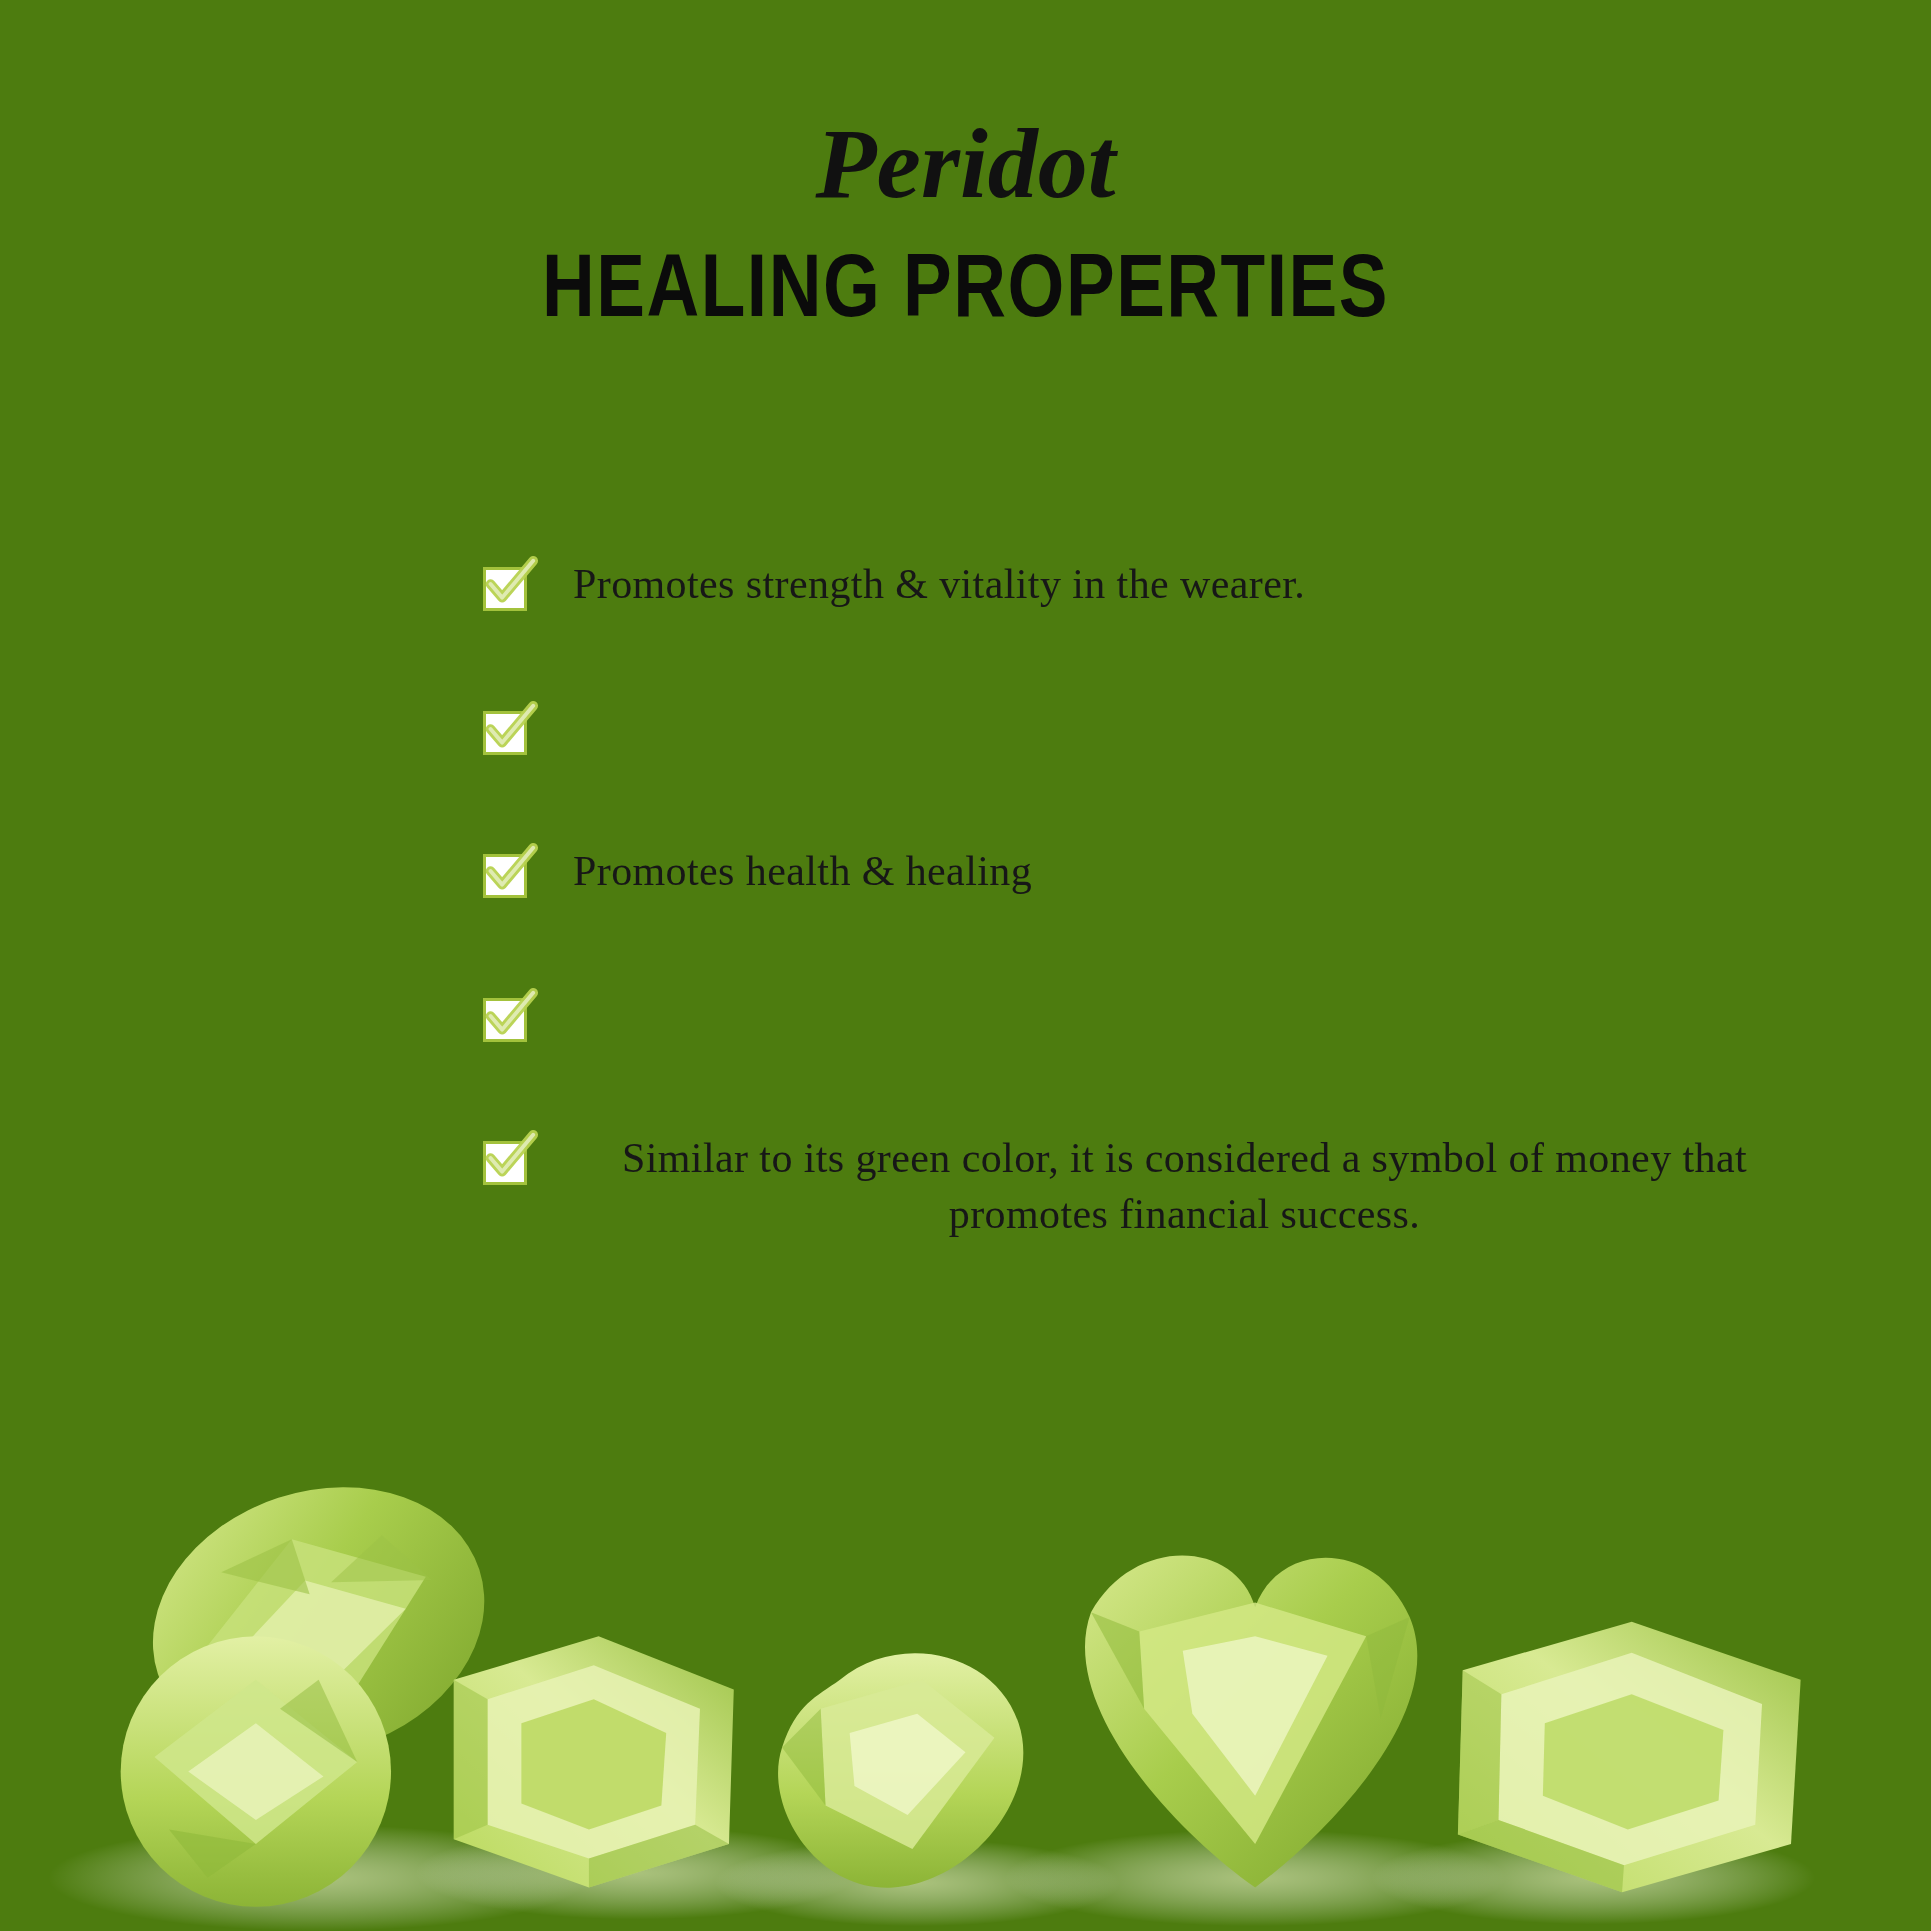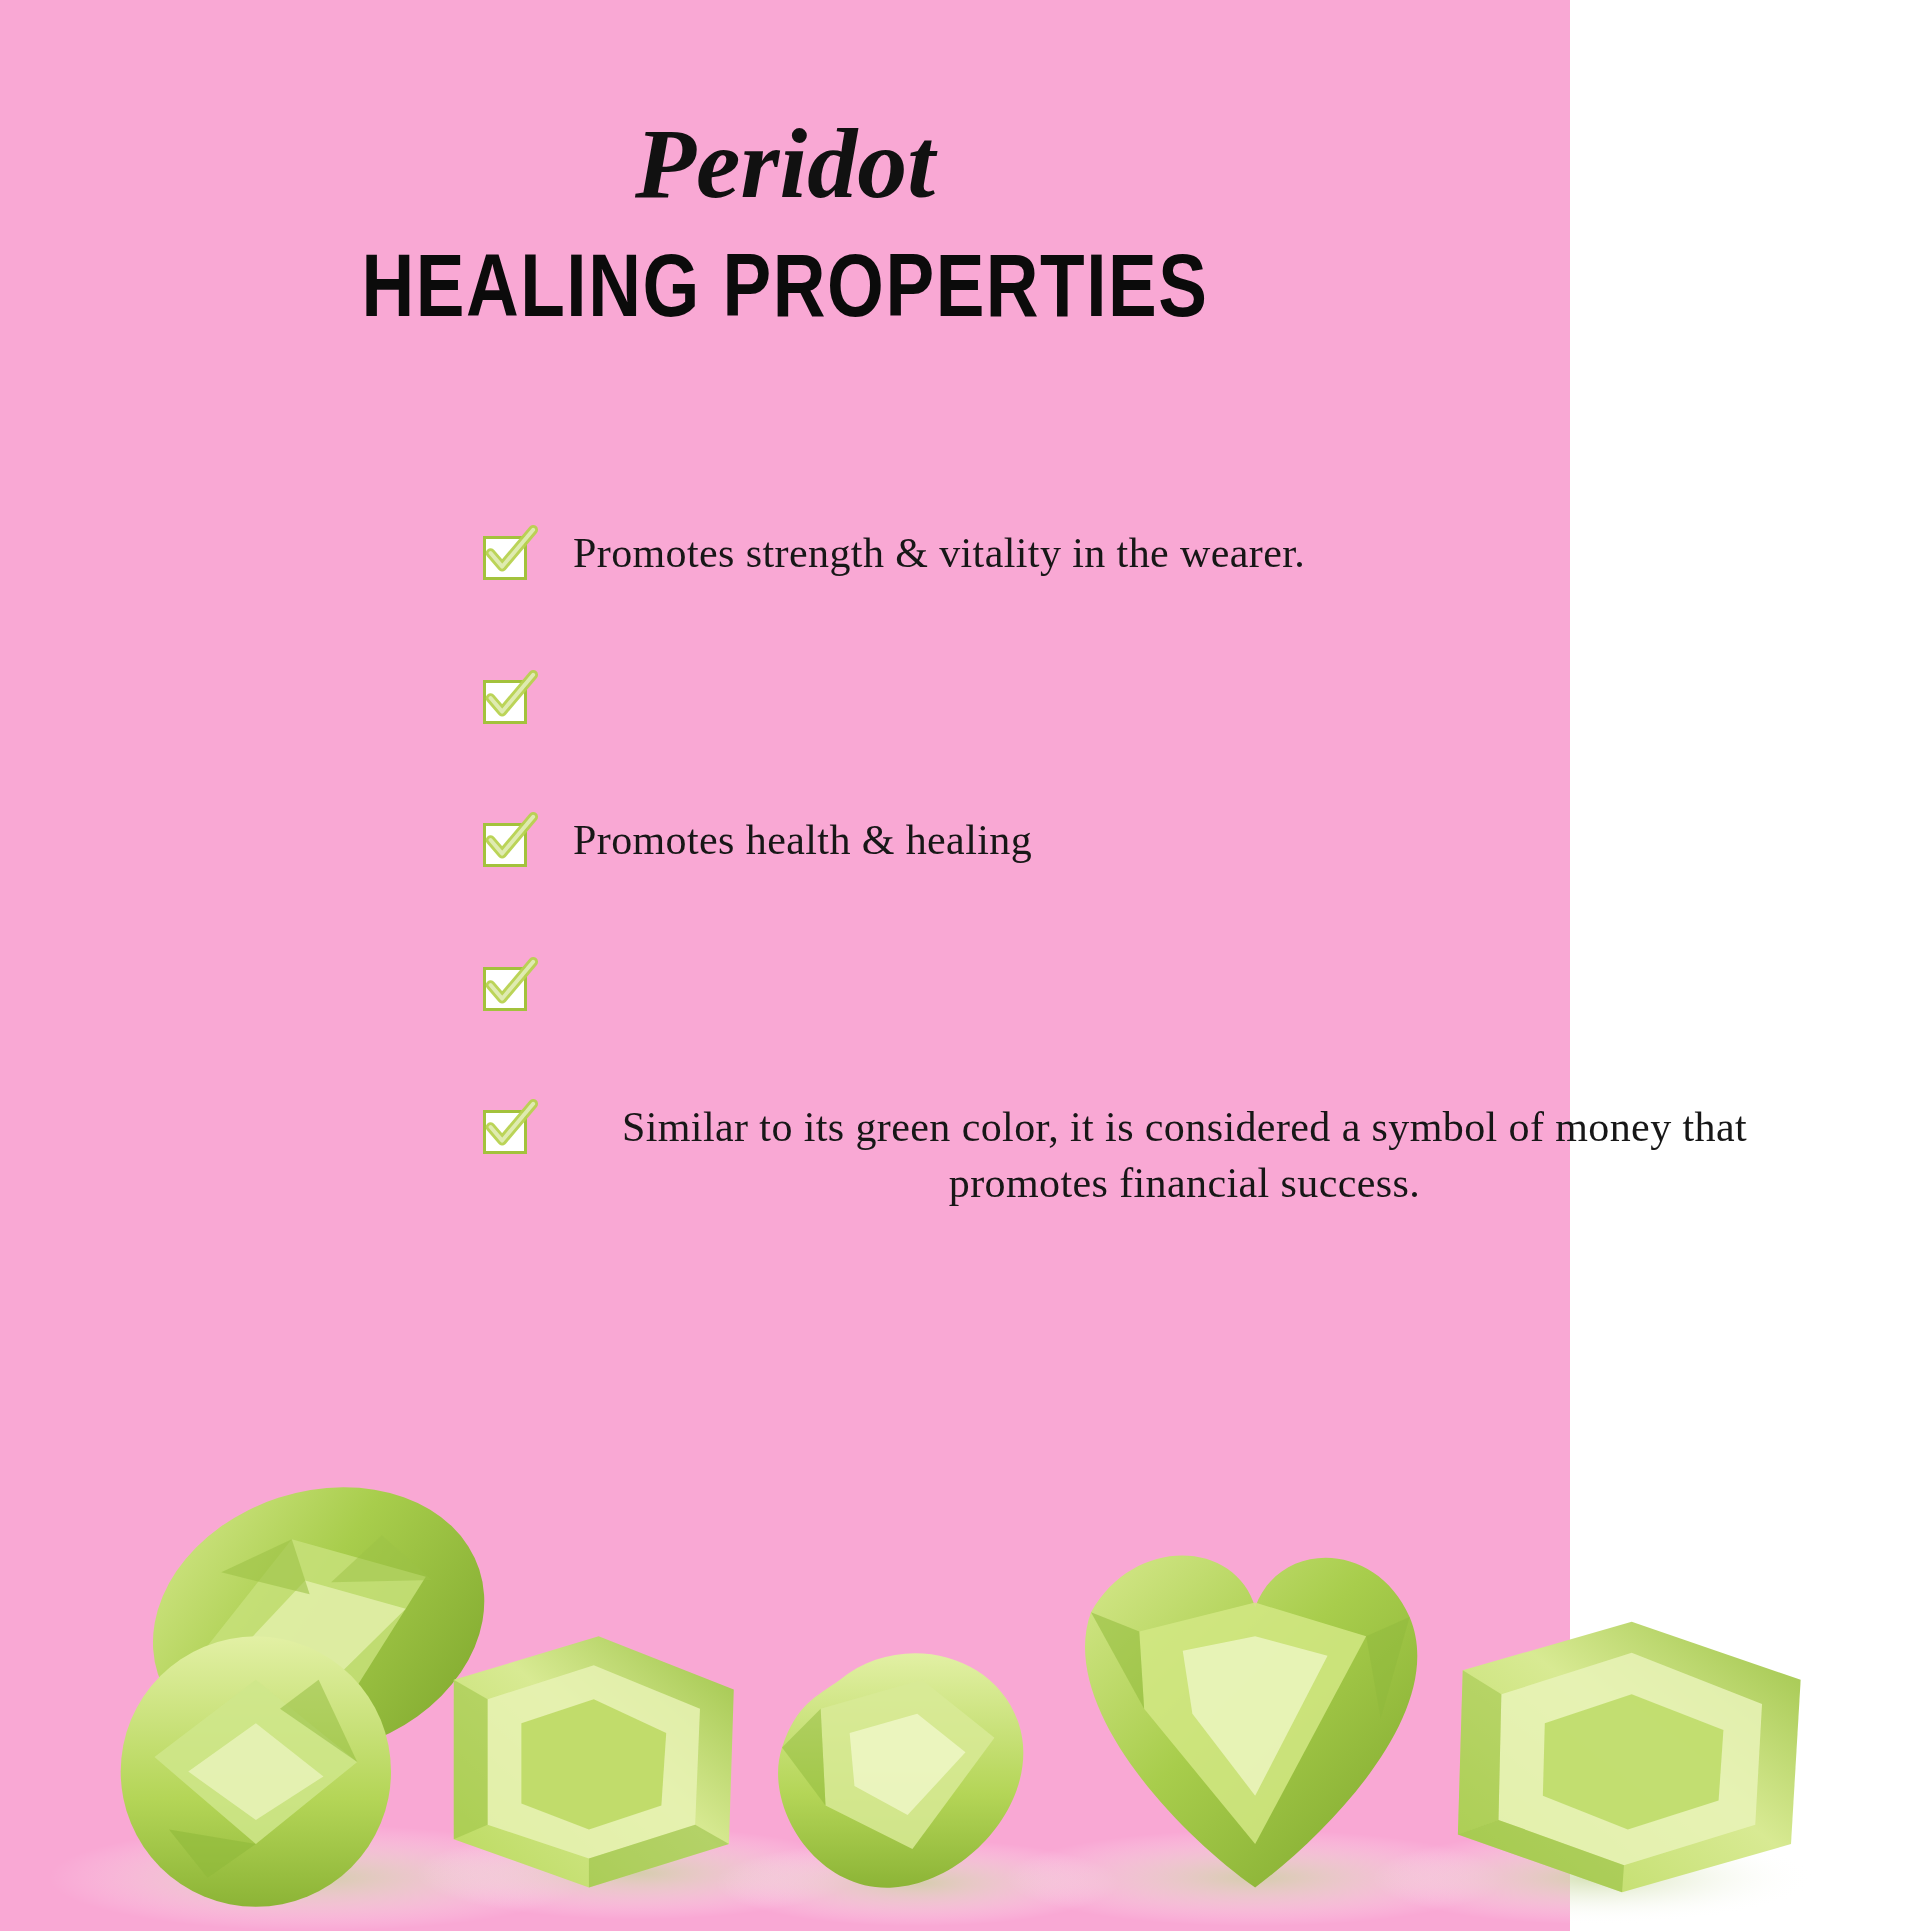--- a/index.html
+++ b/index.html
@@ -10,23 +10,23 @@
     width: 1931px;
     height: 1931px;
     background: #ffffff;
     font-family: "Liberation Serif", serif;
     overflow: hidden;
     position: relative;
   }
 
   .page {
     position: relative;
-    width: 1570px;
+    width: 1931px;
     height: 1931px;
-    background: #f9a8d4;
+    background: #4d7c0f;
   }
 
   
   .header {
     padding-top: 114px;
     text-align: center;
   }
   .title-script {
     font-family: "Liberation Serif", serif;
     font-style: italic;
@@ -52,20 +52,21 @@
   .list {
     position: absolute;
     left: 483px;
     top: 526px;
     width: 1313px;
   }
   .item {
     display: flex;
     align-items: flex-start;
     margin-bottom: 89px;
+    margin-top: 31px;
   }
   .item:last-child {
     margin-bottom: 0;
     text-align: center;
   }
   .check {
     flex: 0 0 auto;
     width: 44px;
     height: 44px;
     margin-top: 9.7px;

